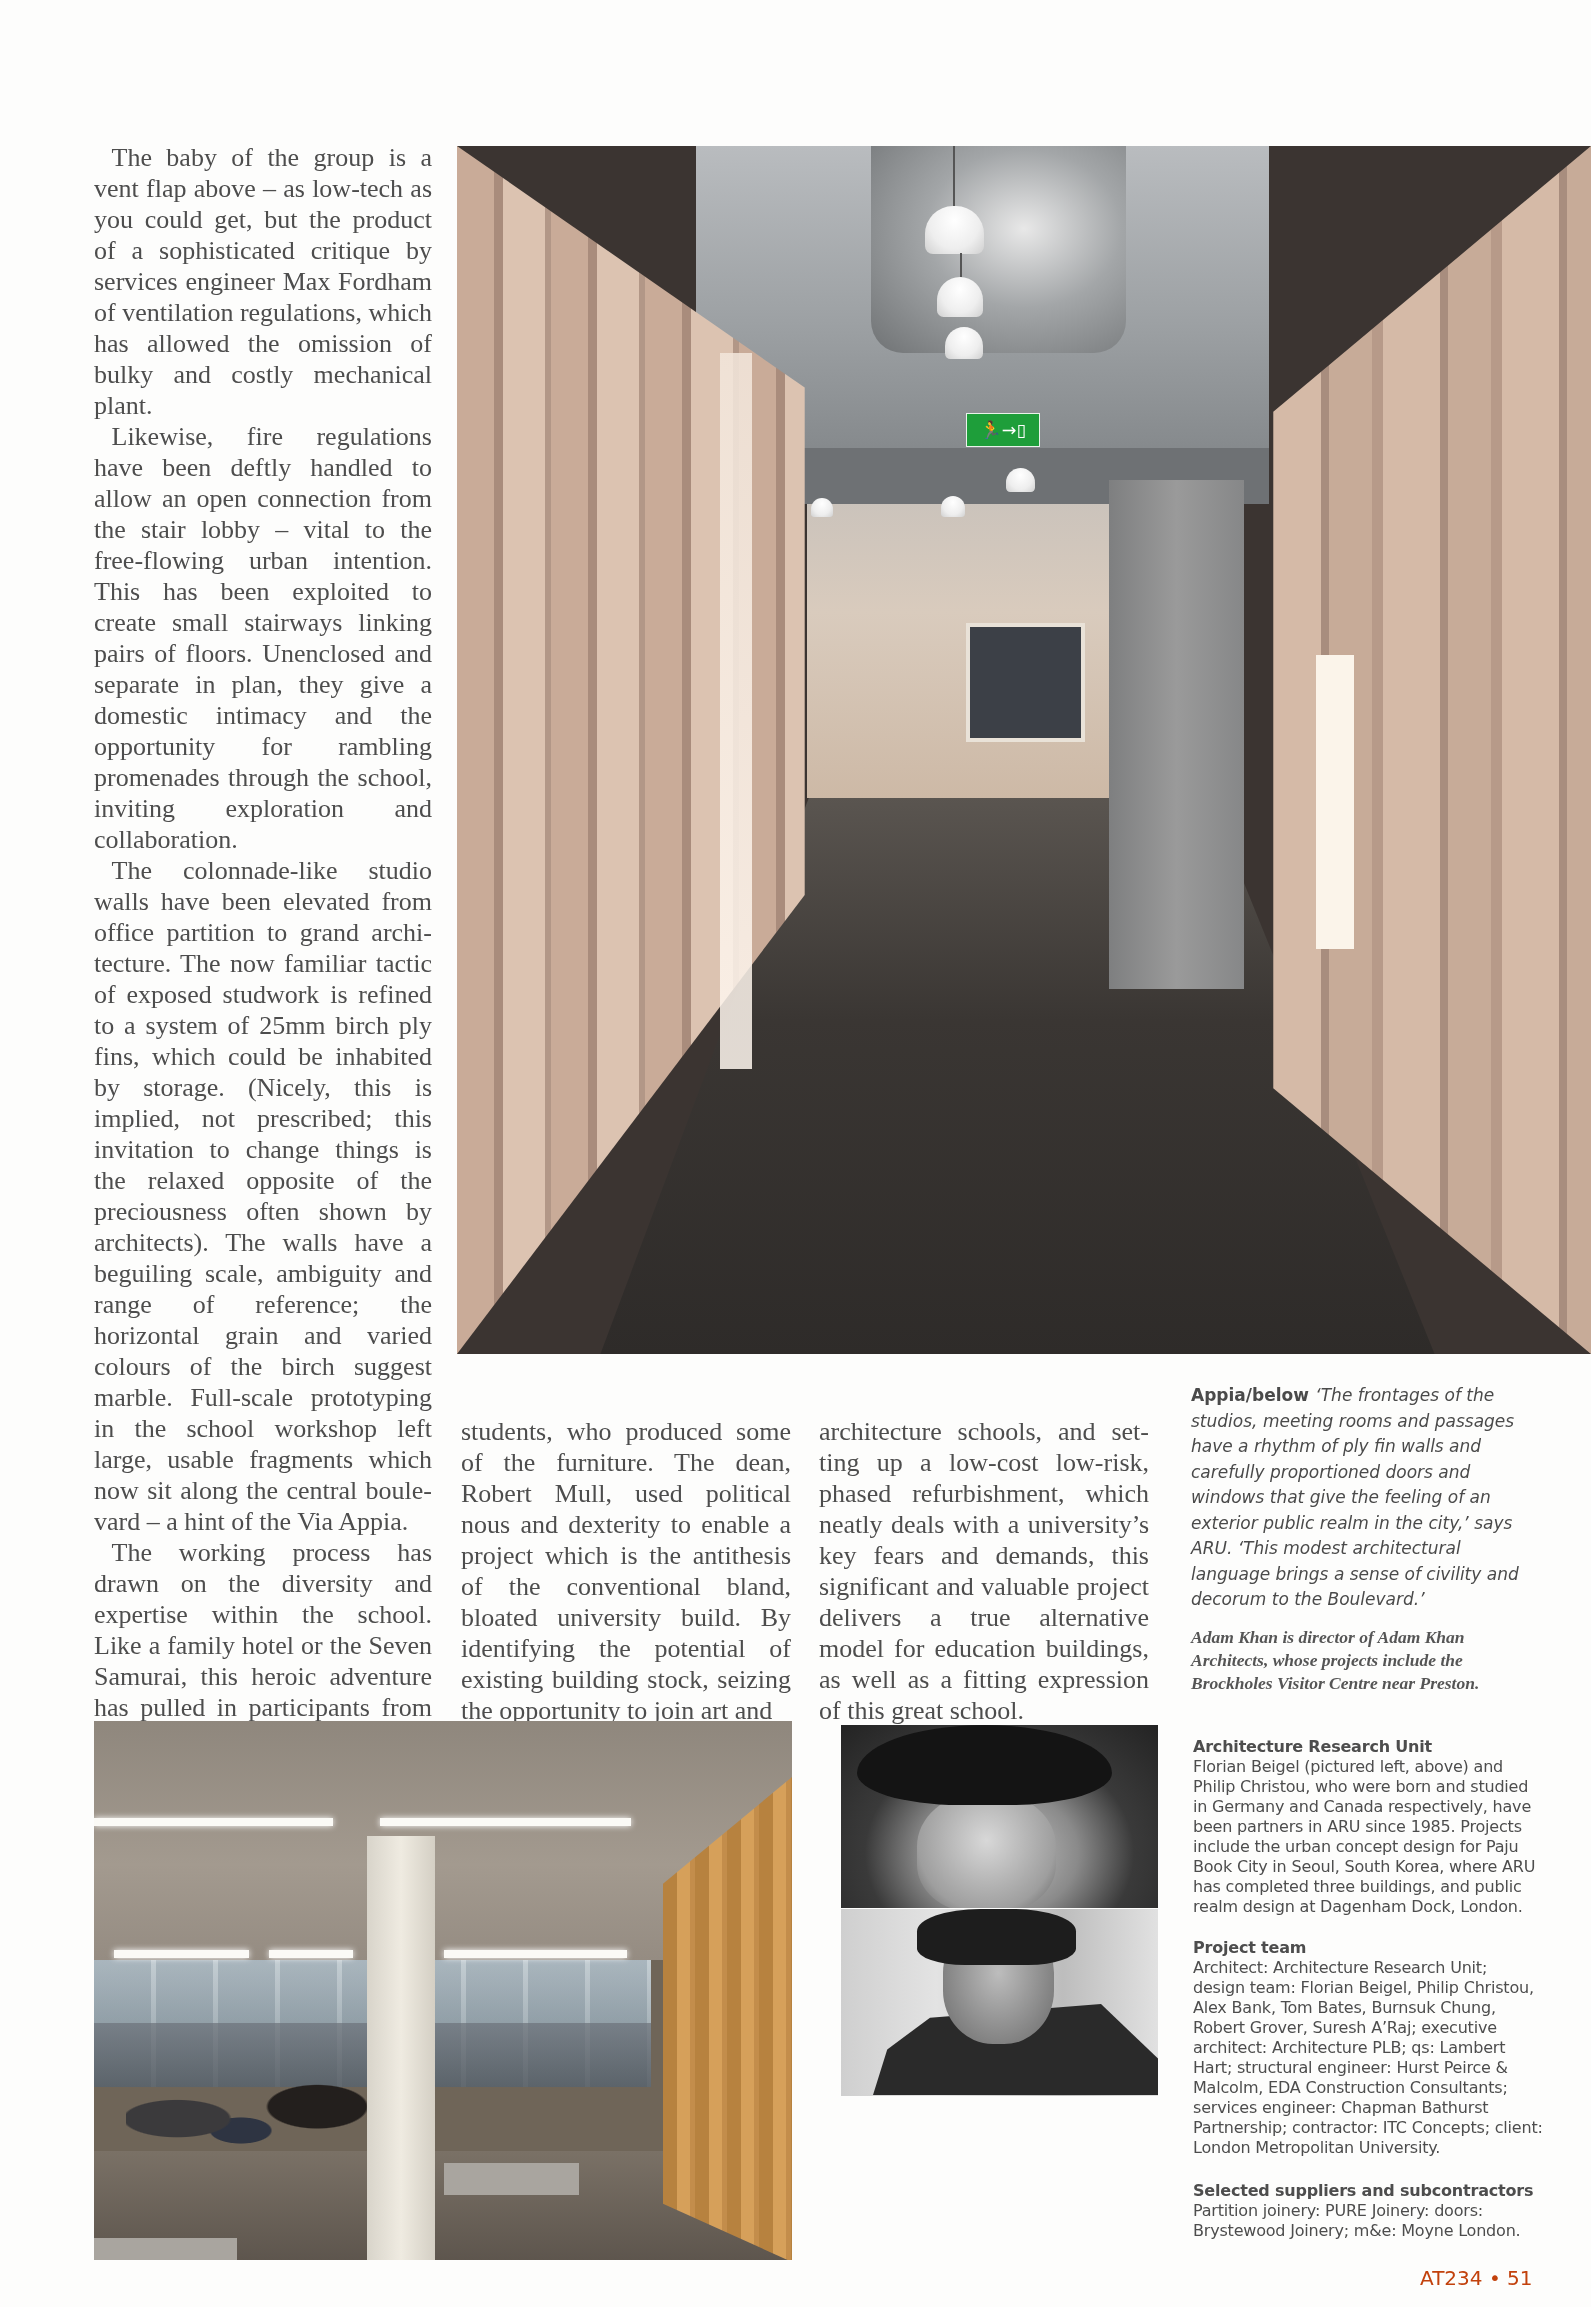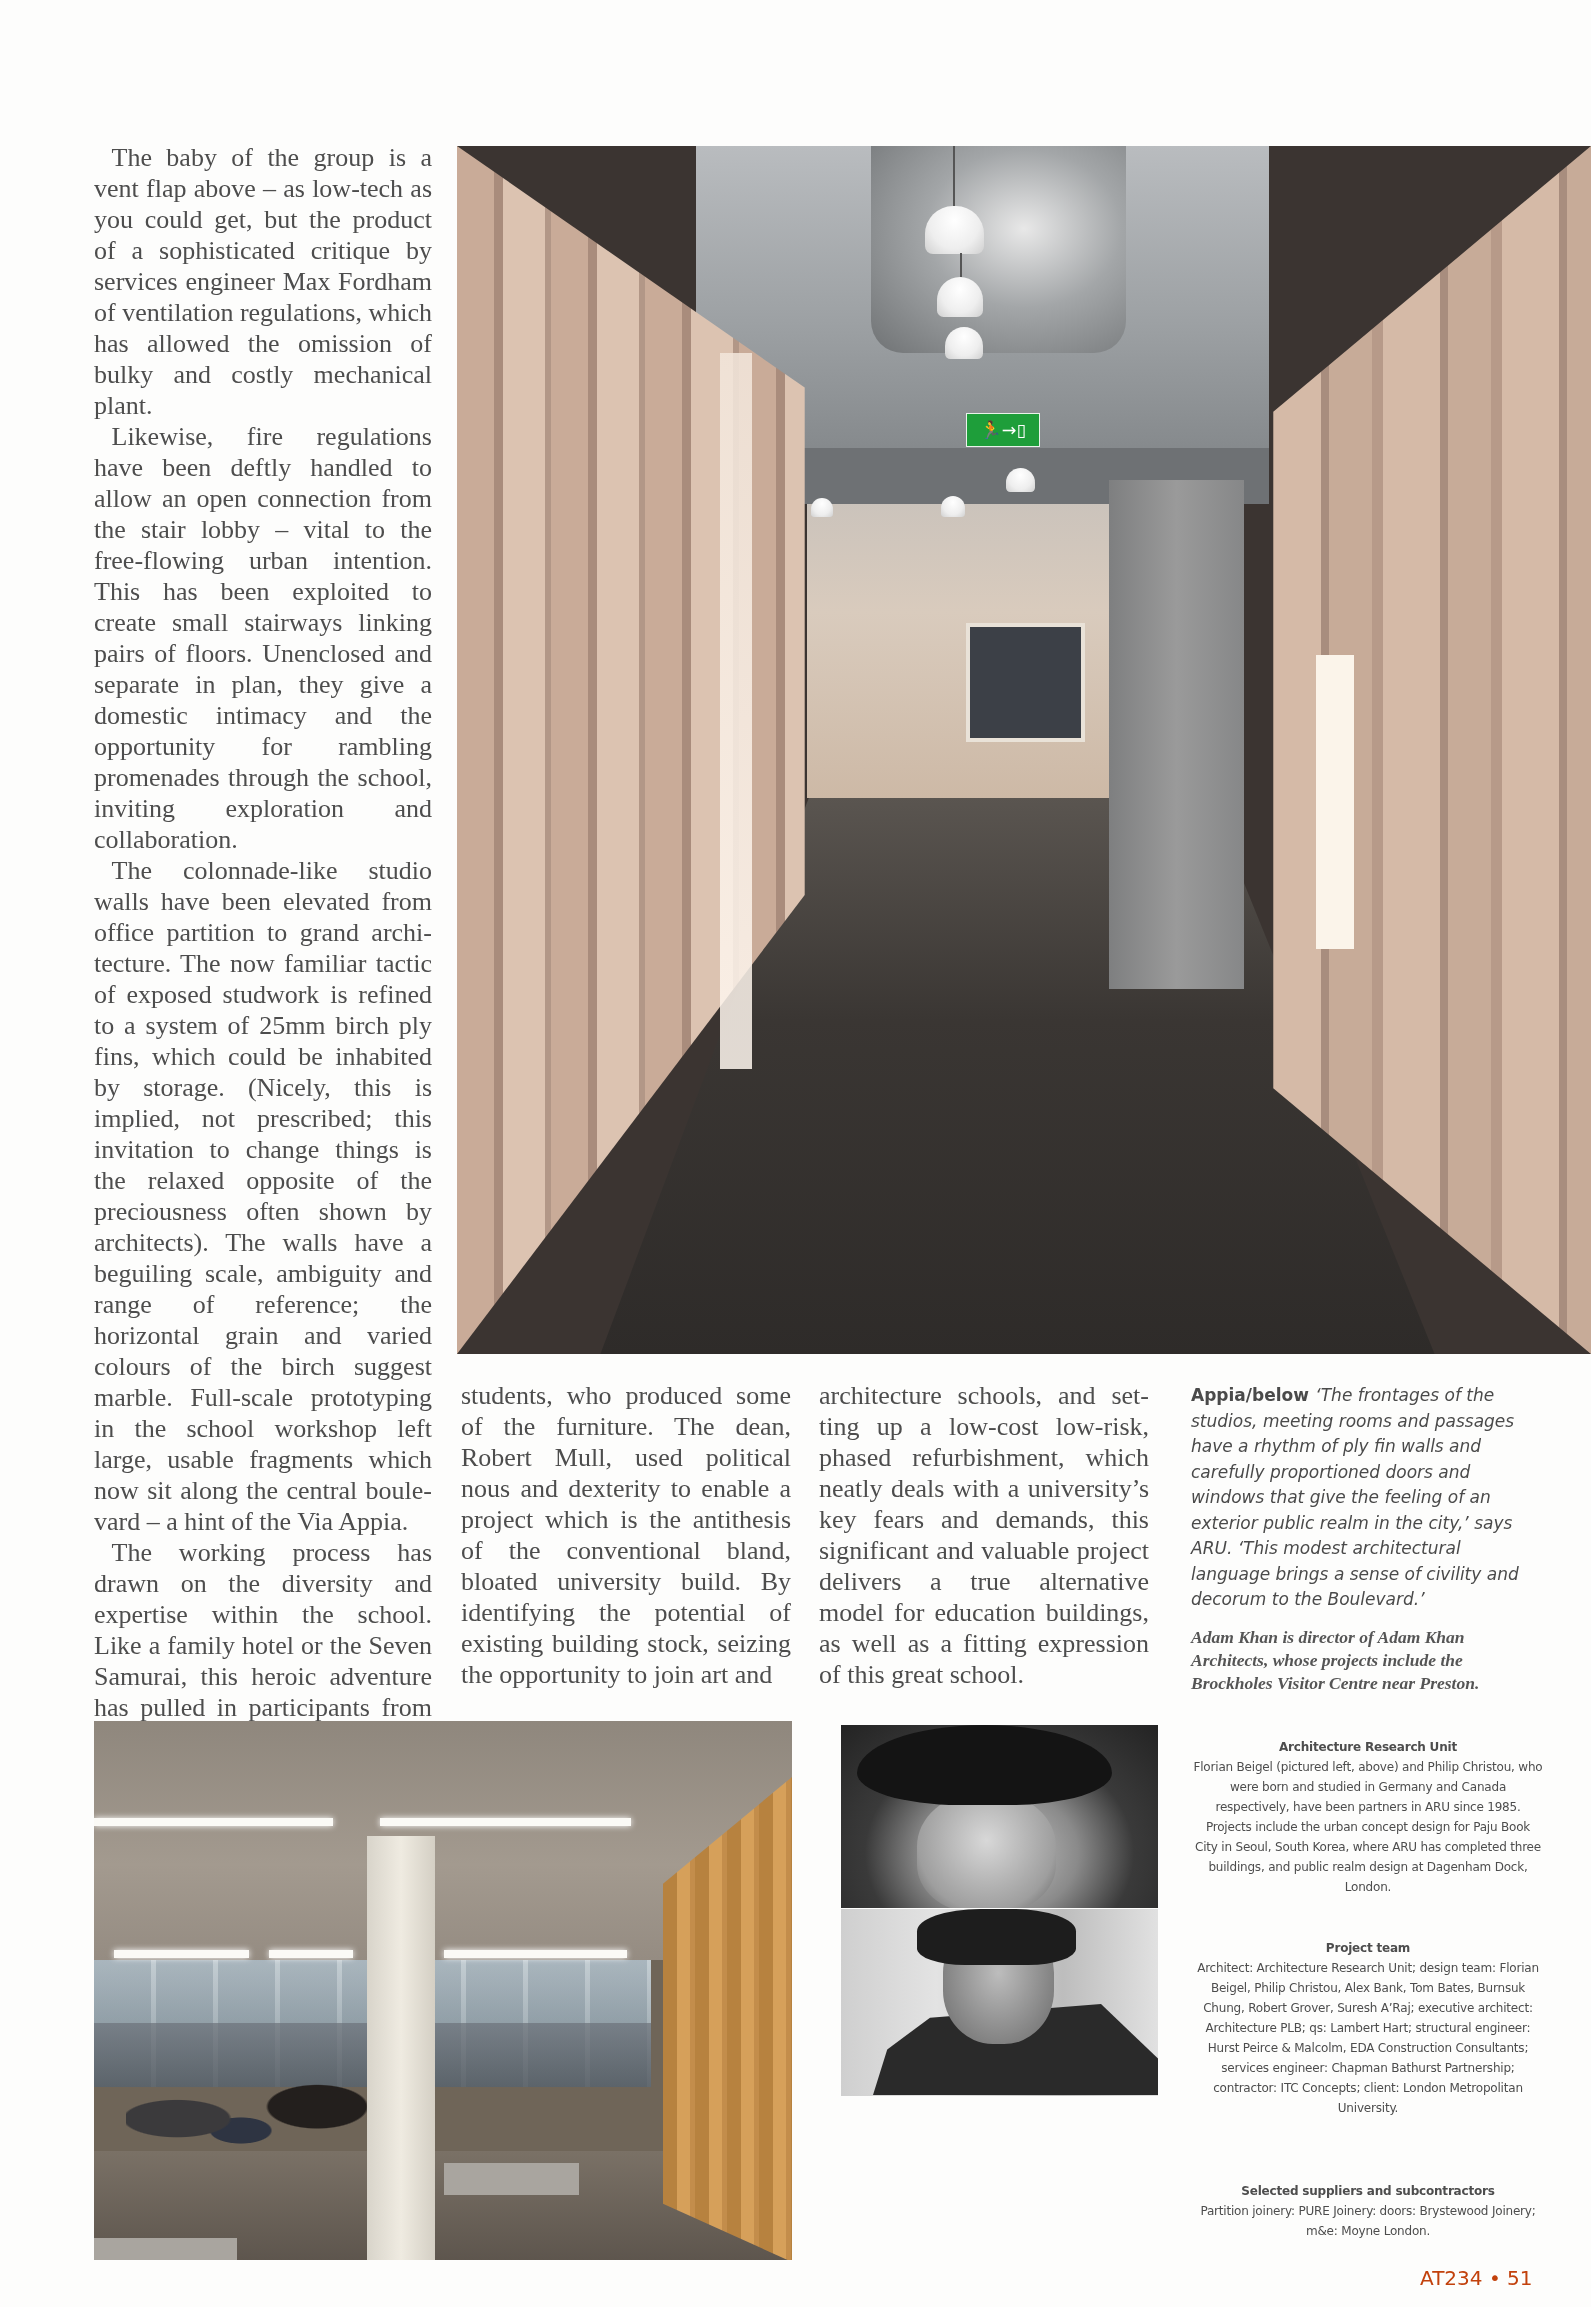--- a/index.html
+++ b/index.html
@@ -12,21 +12,21 @@
   .serif-col {
     position: absolute;
     font-family: "Liberation Serif", "DejaVu Serif", serif;
     font-size: 26px;
     line-height: 31px;
     color: #4d4d4d;
     text-align: justify;
     hyphens: manual;
   }
   .serif-col p { margin: 0; text-indent: 17.5px; }
-  .serif-col p.noindent { text-indent: 0; }
+  .serif-col p.noindent { text-indent: 0; margin-top: 36px; }
 
   #col-left { left: 94px; top: 142px; width: 338px; font-family: Liberation Serif, serif; }
   #col-mid1 { left: 461px; top: 1380px; width: 330px; }
   #col-mid2 { left: 819px; top: 1380px; width: 330px; }
 
   .photo { position: absolute; overflow: hidden; }
 
   
   #photo-corridor { left: 457px; top: 146px; width: 1134px; height: 1208px; background: #3b3431; }
   #photo-corridor .ceiling { position:absolute; left:239px; top:0; width:573px; height:350px;
@@ -77,21 +77,21 @@
   #portrait-christou .hair { position:absolute; left:76px; top:0; width:159px; height:56px; background:#1d1d1d; border-radius: 40% 40% 30% 30%; }
   #portrait-christou .face { position:absolute; left:102px; top:16px; width:111px; height:119px; background: radial-gradient(ellipse at 50% 40%, #bdbdbd, #7e7e7e 75%); border-radius: 40% 40% 45% 45%; }
   #portrait-christou .coat { position:absolute; left:32px; top:95px; width:285px; height:91px; background:#2a2a2a; clip-path: polygon(20% 15%,80% 0,100% 60%,100% 100%,0 100%,5% 50%); }
 
   
   .sans { font-family: "DejaVu Sans", "Liberation Sans", sans-serif; }
   #caption-above-below { position:absolute; left:1191px; top:1383px; width:350px; font-size:17px; line-height:25.5px; color:#4a4a4a; font-style: italic; }
   #caption-above-below .label { font-style: normal; font-weight: bold; color:#4a4a4a; margin-right: 6.4px; }
   #author-bio { position:absolute; left:1191px; top:1626px; width:350px; font-family:"Liberation Serif","DejaVu Serif",serif; font-style:italic; font-size:17.5px; line-height:23px; color:#555;font-weight:bold; }
 
-  .info-block { position:absolute; left:1193px; width:350px; font-family:"DejaVu Sans","Liberation Sans",sans-serif; font-size:12px; line-height:20px; color:#4d4d4d; letter-spacing:-0.2px;text-align:center; }
+  .info-block { position:absolute; left:1193px; width:350px; font-family:"DejaVu Sans","Liberation Sans",sans-serif; font-size:16px; line-height:20px; color:#4d4d4d; letter-spacing:-0.2px; }
   .info-block .head { font-weight:bold; display:block; }
   #info-aru { top: 1737px; }
   #info-team { top: 1938px; }
   #info-suppliers { top: 2181px; }
 
   #folio { position:absolute; left:1420px; top:2266px; font-family:"DejaVu Sans","Liberation Sans",sans-serif; font-size:20px; color:#c2410c; }
 </style>
 </head>
 <body>
 

